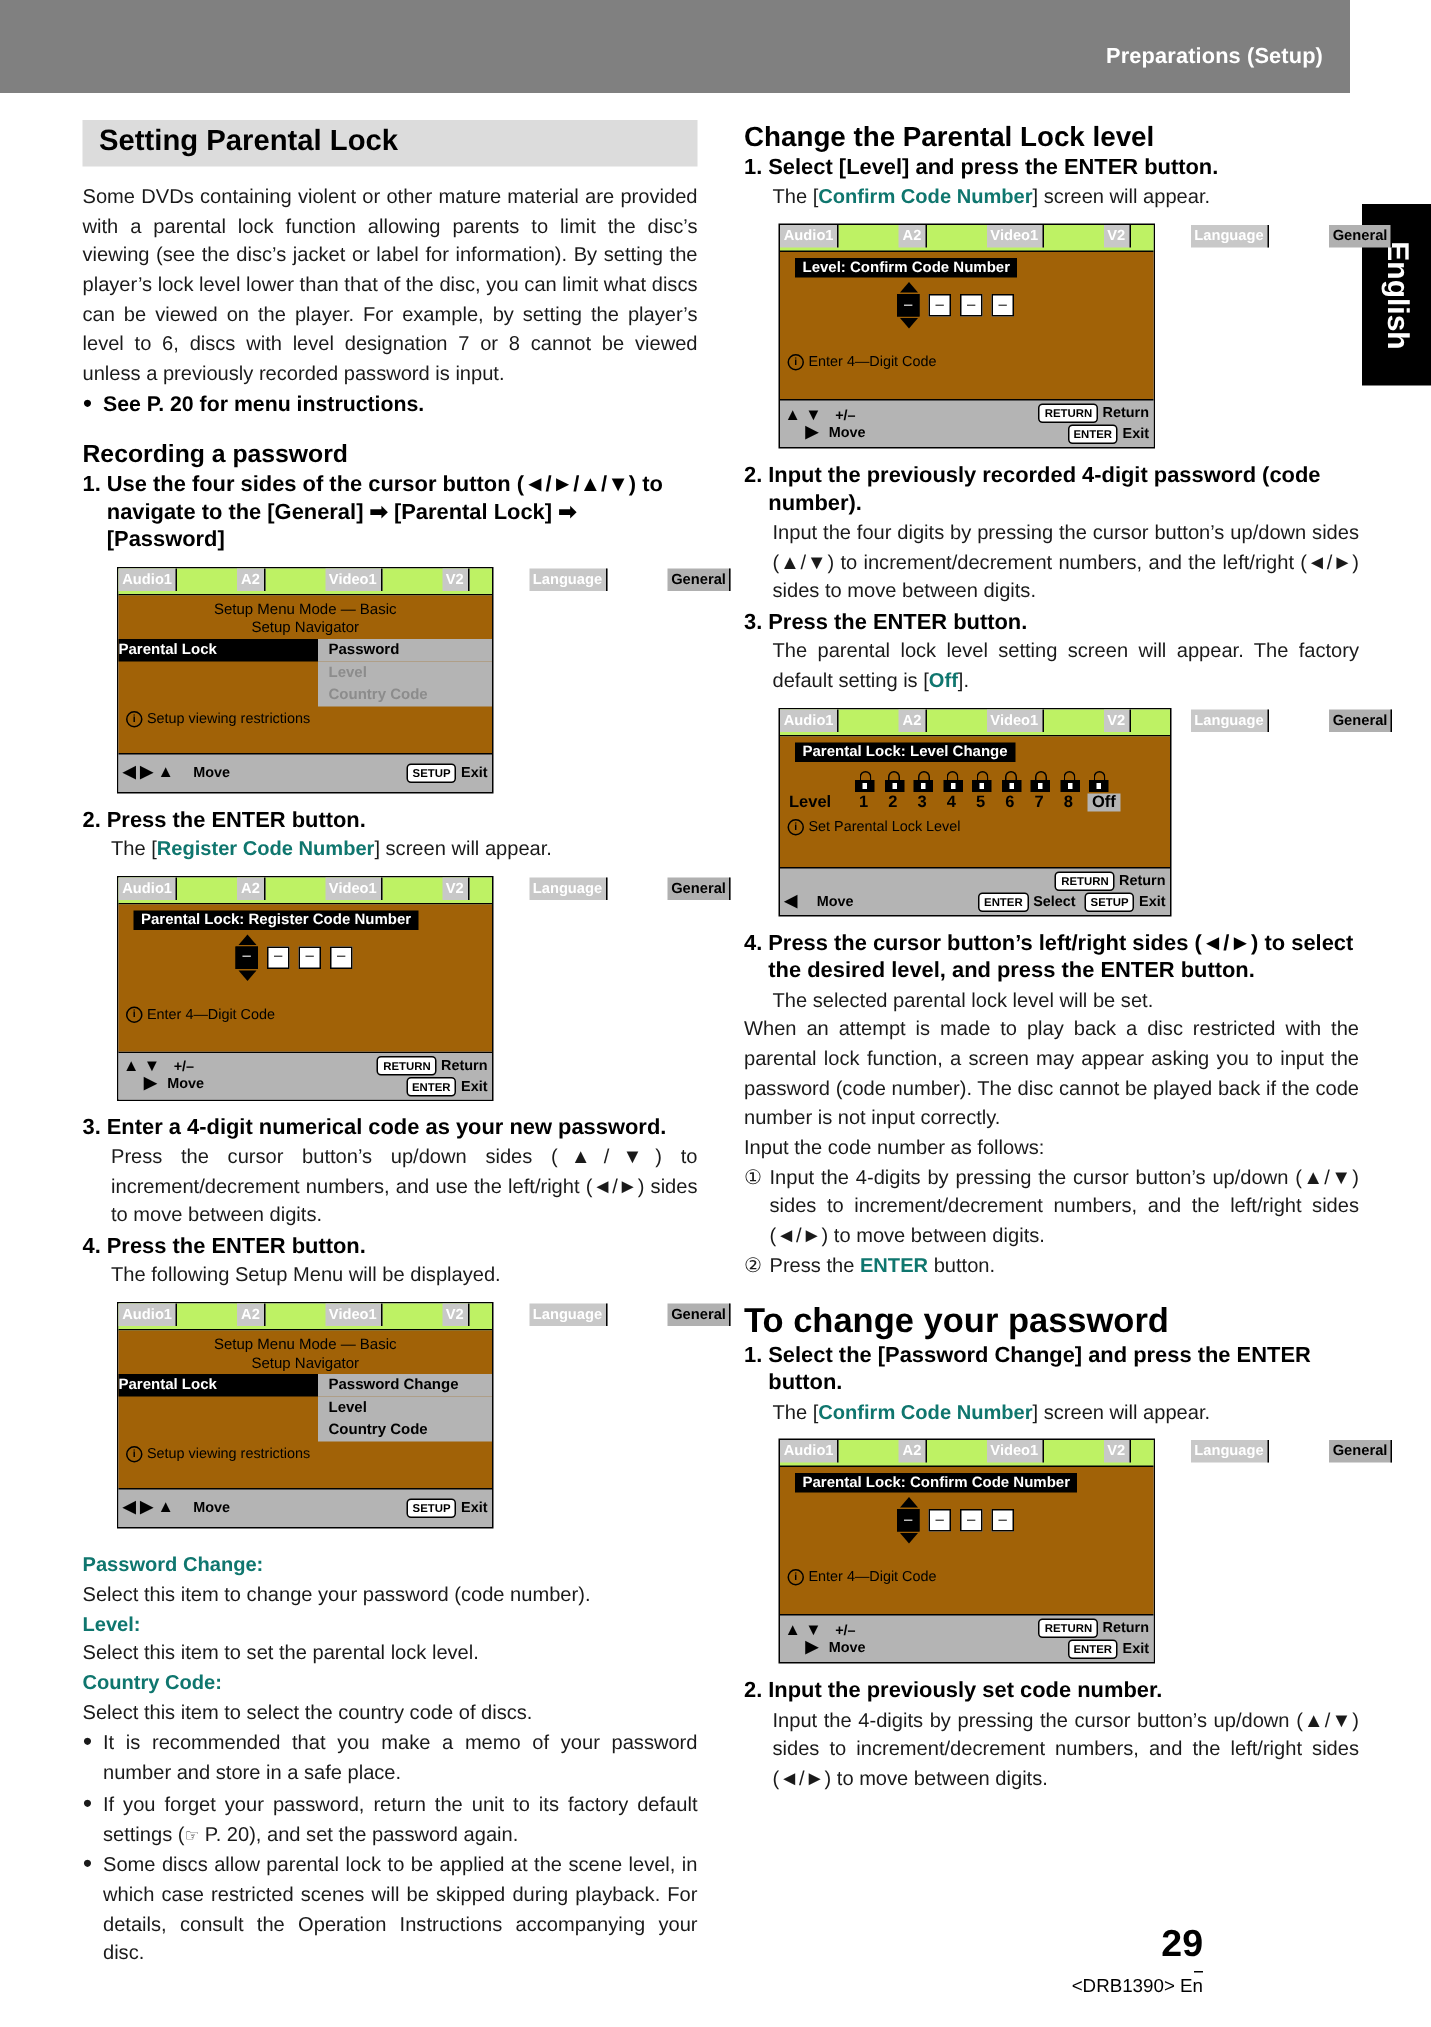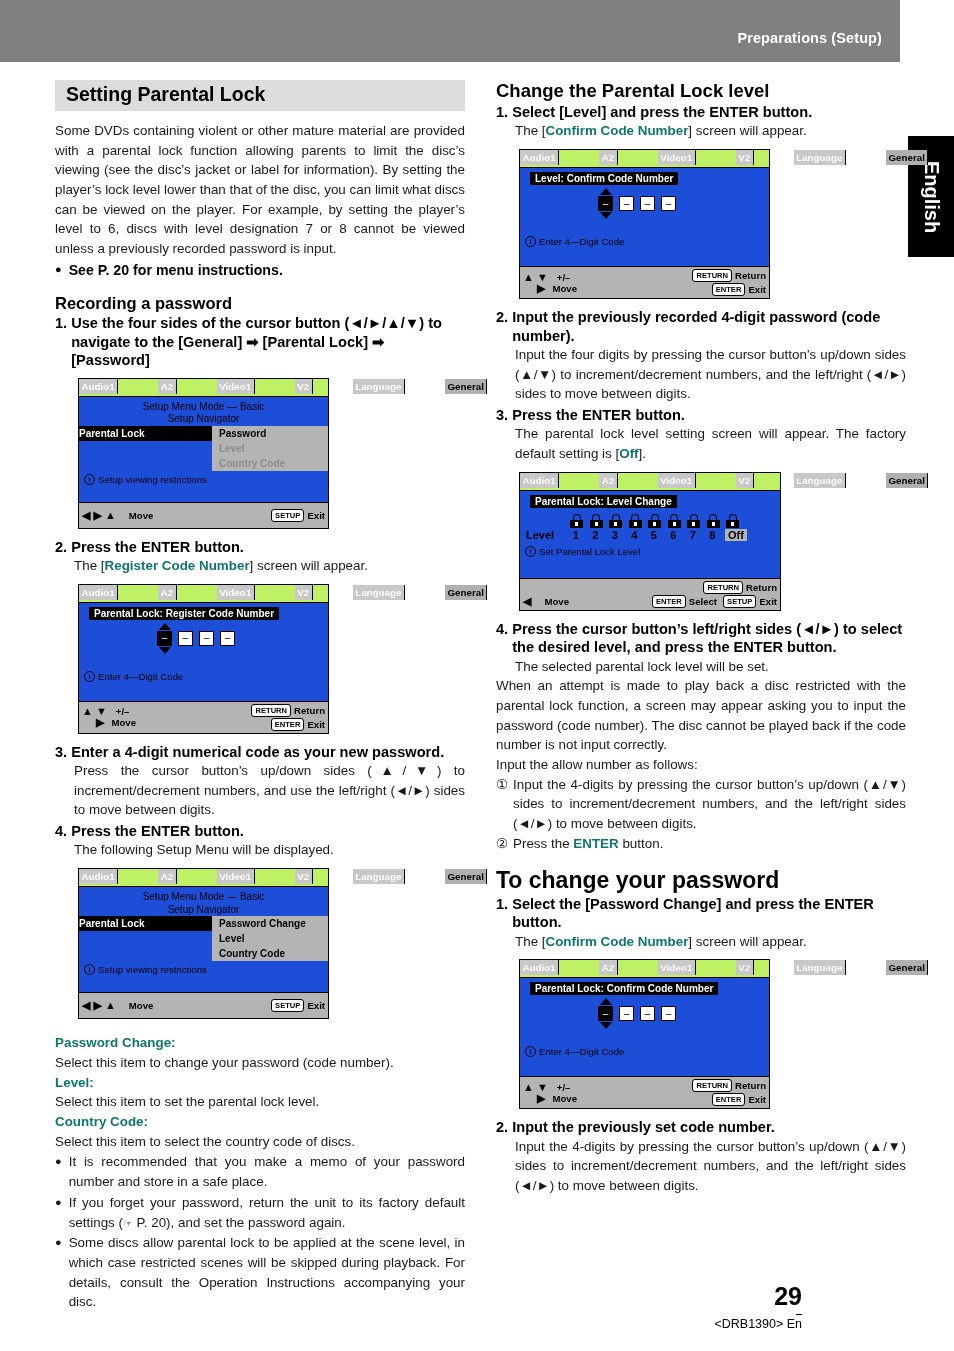--- a/index.html
+++ b/index.html
@@ -105,21 +105,21 @@
     border-bottom:1.6px solid #000;background:#bef264;gap:40px;}
   .osd-tab{
     background:#c8c8c8;color:#ffffff;font-weight:bold;
     font-size:9.8px;line-height:15px;height:15px;
     padding:0 2.5px;border-right:1.3px solid #000;
     white-space:nowrap;
   }
   .osd-tab.active{background:#b0b0b0;color:#000;}
   .osd-tabs .filler{flex:1 1 auto;height:15px;background:#fff;}
 
-  .osd-body{position:relative;background:#1d4ed8;padding:0;}
+  .osd-body{position:relative;background:#a16207;padding:0;}
 
   .osd-rowtitle{
     font-weight:normal;font-size:10px;text-align:center;padding-top:4px;line-height:1.25;
   }
   .osd-hl{
     background:#000;color:#fff;font-weight:bold;font-size:10px;
     display:inline-block;padding:1px 5px;
   }
   .osd-info{font-size:9.6px;padding:3px 0 3px 5px;display:flex;gap:3px;align-items:flex-end;}
   .osd-ic{
@@ -599,21 +599,21 @@
       </div>
     </div>
 
     <div class="step">
       <span class="num">4.</span>
       <span class="txt">Press the cursor button’s left/right sides (◄/►) to select the desired level, and press the ENTER button.</span>
     </div>
     <p class="step-body">The selected parental lock level will be set.</p>
 
     <p class="body">When an attempt is made to play back a disc restricted with the parental lock function, a screen may appear asking you to input the password (code number). The disc cannot be played back if the code number is not input correctly.</p>
-    <p class="body nj">Input the allow number as follows:</p>
+    <p class="body nj">Input the code number as follows:</p>
 
     <div class="numcirc">
       <span class="c">①</span>
       <span class="t">Input the 4-digits by pressing the cursor button’s up/down (▲/▼) sides to increment/decrement numbers, and the left/right sides (◄/►) to move between digits.</span>
     </div>
     <div class="numcirc">
       <span class="c">②</span>
       <span class="t"><span>Press the </span><b>ENTER</b><span> button.</span></span>
     </div>
 

